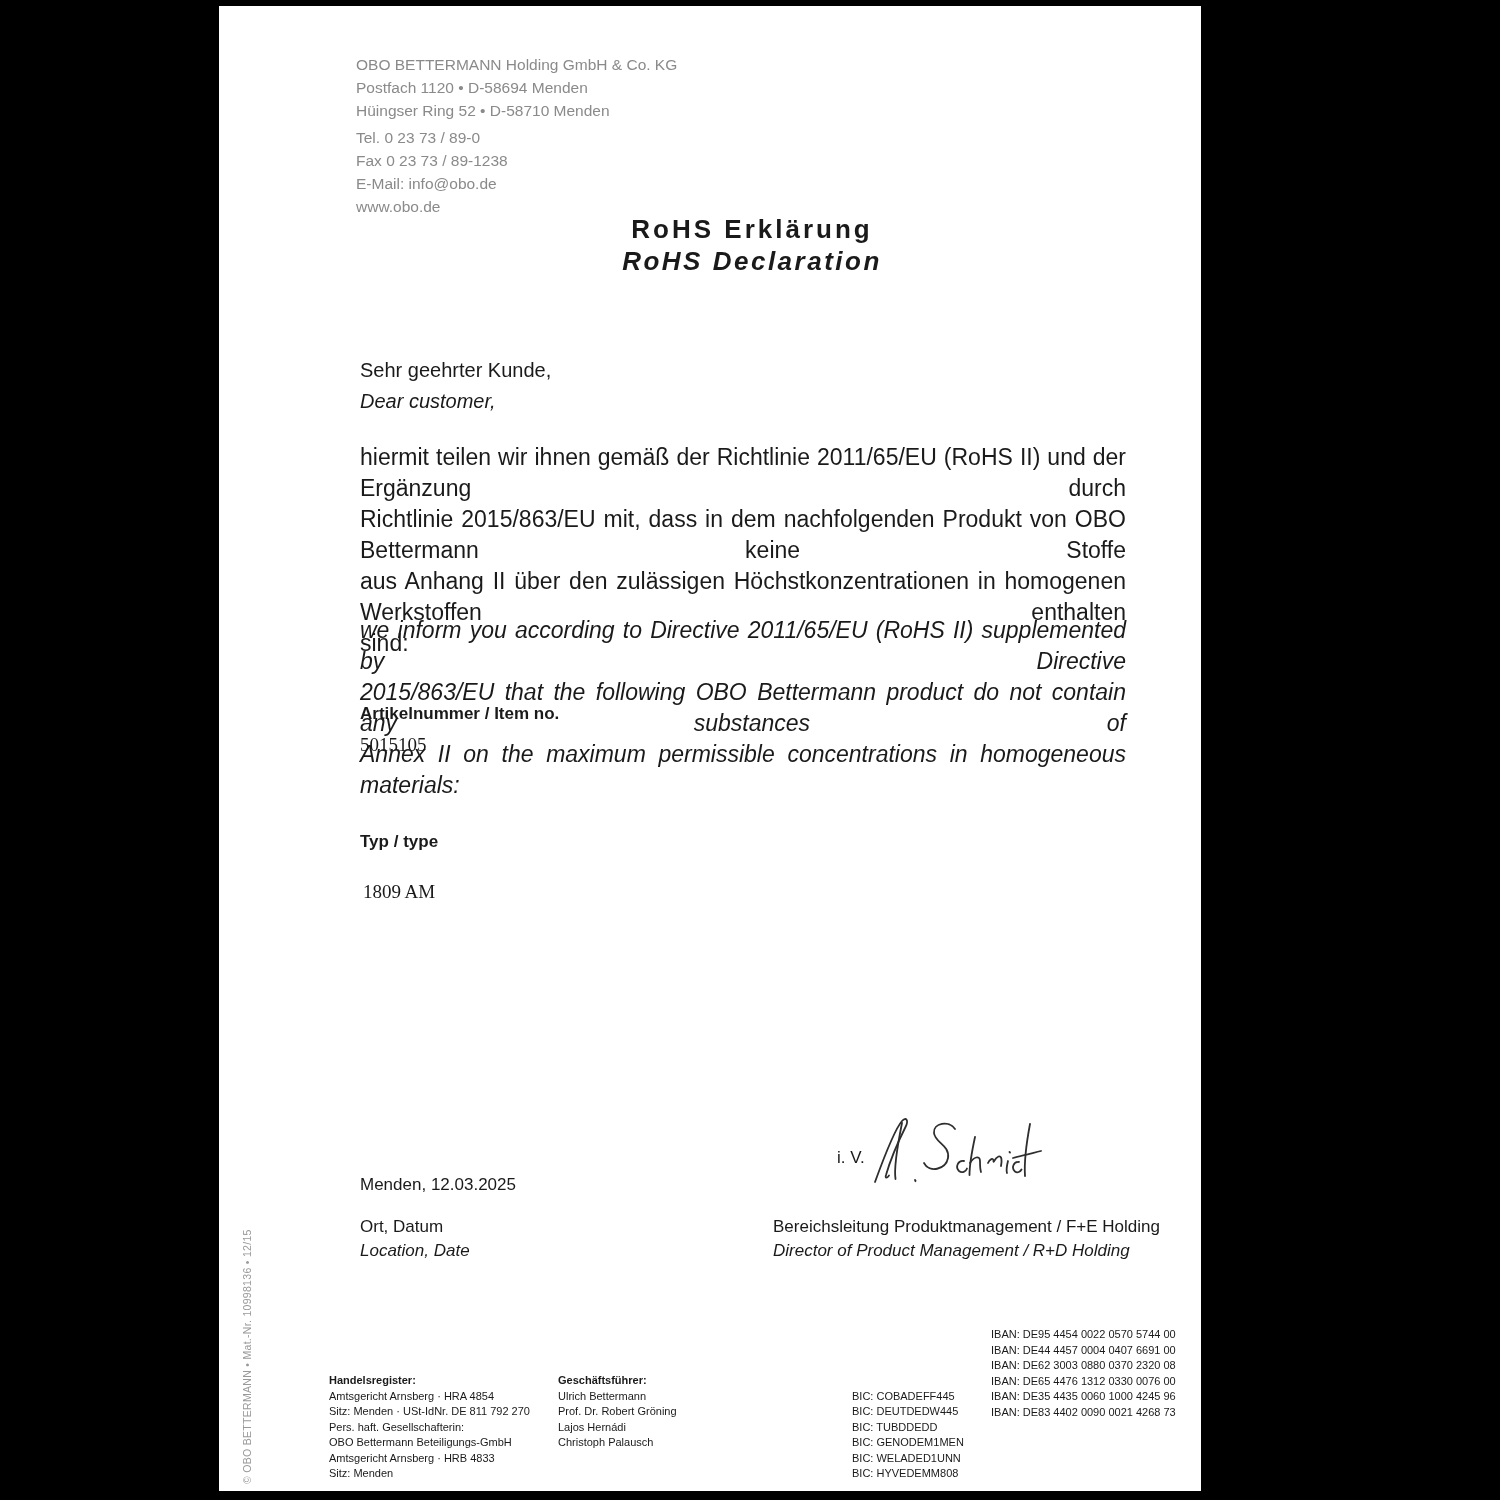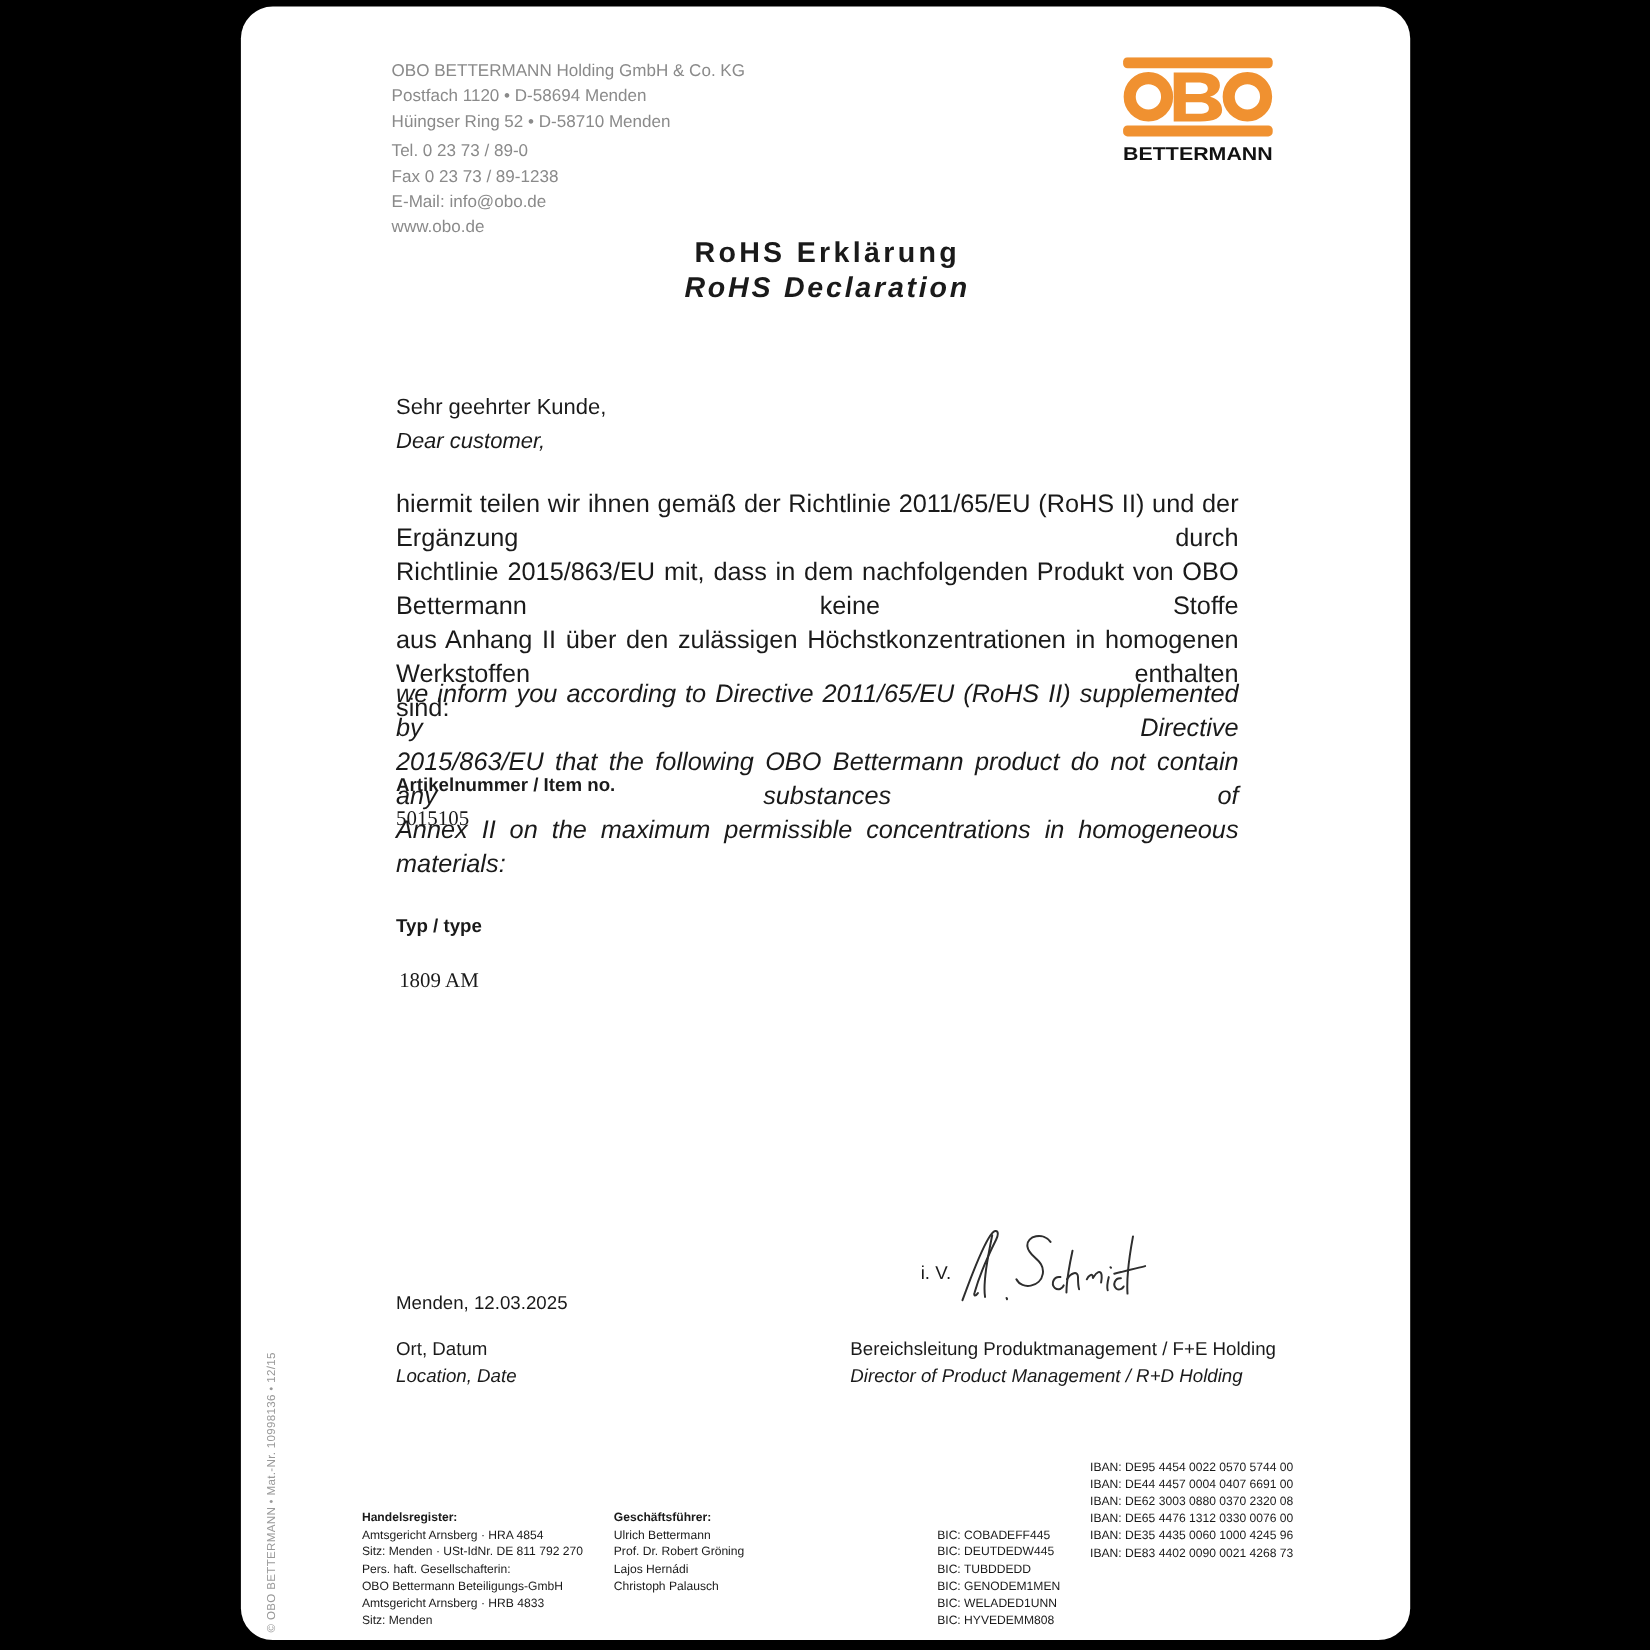--- a/index.html
+++ b/index.html
@@ -5,23 +5,22 @@
   html,body{margin:0;padding:0;}
   body{
     width:1500px;height:1500px;
     background:#000;
     position:relative;
     font-family:"Liberation Sans", sans-serif;
     color:#1a1a1a;
     overflow:hidden;
   }
   .page{
-    position:absolute;left:219px;top:6px;width:1063px;height:1485px;
+    position:absolute;left:219px;top:6px;width:982px;height:1485px;
     background:#ffffff;
-    border-radius:29px;
   }
   .abs{position:absolute;}
   .it{font-style:italic;}
   
   .sender{font-size:15.5px;line-height:23px;color:#8a8a8a;}
   
   .logo{left:800px;top:46px;width:140px;height:98px;}
   
   .title-block{left:150px;top:207px;width:766px;text-align:center;}
   .title-de{font-size:26px;font-weight:bold;letter-spacing:3px;line-height:32px;}
@@ -67,33 +66,20 @@
     <div>Postfach 1120 • D-58694 Menden</div>
     <div>Hüingser Ring 52 • D-58710 Menden</div>
   </div>
   <div class="abs sender" style="left:137px;top:120px;">
     <div>Tel. 0 23 73 / 89-0</div>
     <div>Fax 0 23 73 / 89-1238</div>
     <div>E-Mail: info@obo.de</div>
     <div>www.obo.de</div>
   </div>
 
-  <div class="abs logo">
-    <svg width="140" height="98" viewBox="0 0 140 98">
-      <rect x="2" y="0" width="136" height="10" rx="4" fill="#F09130"></rect>
-      <rect x="2" y="62" width="136" height="10" rx="4" fill="#F09130"></rect>
-      <circle cx="25" cy="36" r="17" fill="none" stroke="#F09130" stroke-width="11"></circle>
-      <circle cx="115" cy="36" r="17" fill="none" stroke="#F09130" stroke-width="11"></circle>
-      <path fill="#F09130" fill-rule="evenodd" d="
-        M48,14 L71,14 C84,14 90,19 90,25.5 C90,31 86,34.5 81,36 C87,37.5 92,41.5 92,48 C92,55 85,58.5 72,58.5 L48,58.5 Z
-        M59,23 L70,23 C76,23 79,25 79,28.5 C79,32 76,33.5 70,33.5 L59,33.5 Z
-        M59,41 L71,41 C78,41 80,43.5 80,46.5 C80,50 77,51.5 71,51.5 L59,51.5 Z"></path>
-      <text x="70" y="93" text-anchor="middle" textLength="136" lengthAdjust="spacingAndGlyphs" font-family="Liberation Sans, sans-serif" font-size="17" font-weight="bold" fill="#111">BETTERMANN</text>
-    </svg>
-  </div>
 
   <div class="abs title-block">
     <div class="title-de">RoHS Erklärung</div>
     <div class="title-en">RoHS Declaration</div>
   </div>
 
   <div class="abs salutation bodytxt">
     <div>Sehr geehrter Kunde,</div>
     <div class="it">Dear customer,</div>
   </div>

